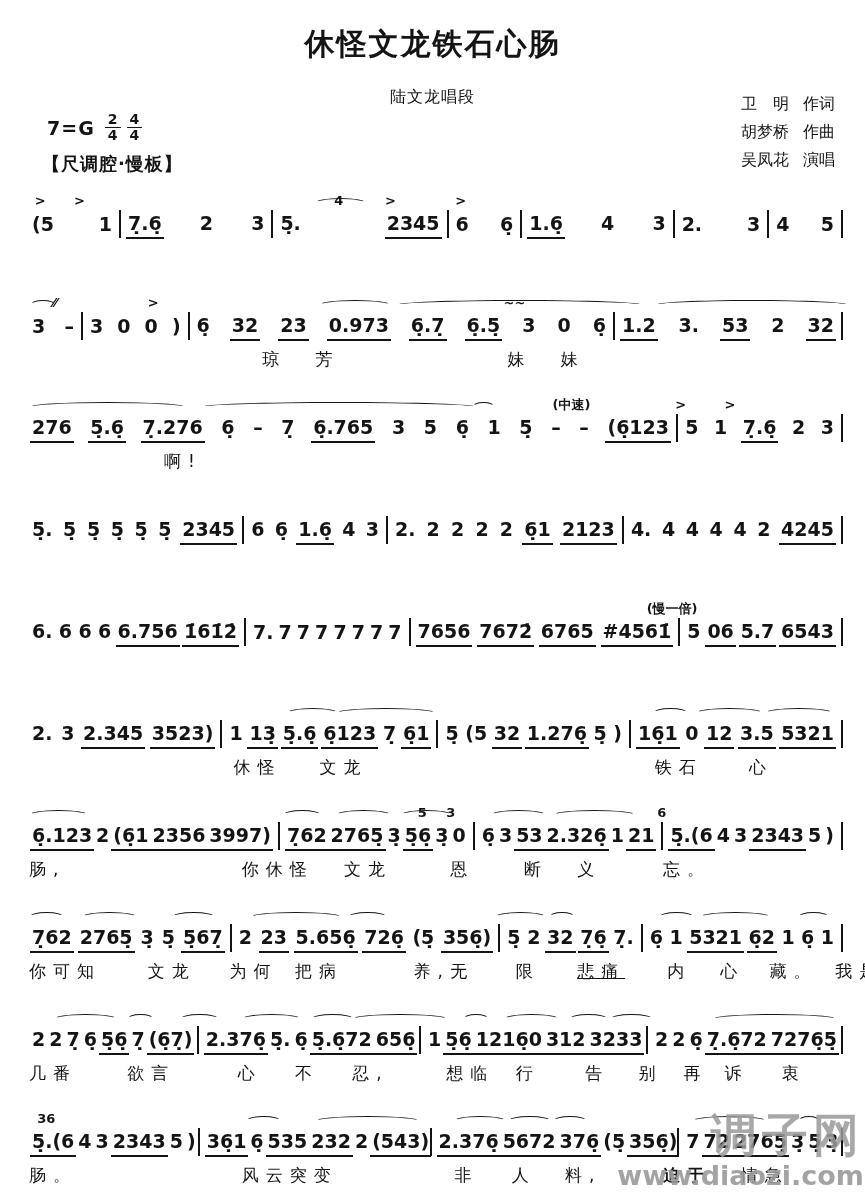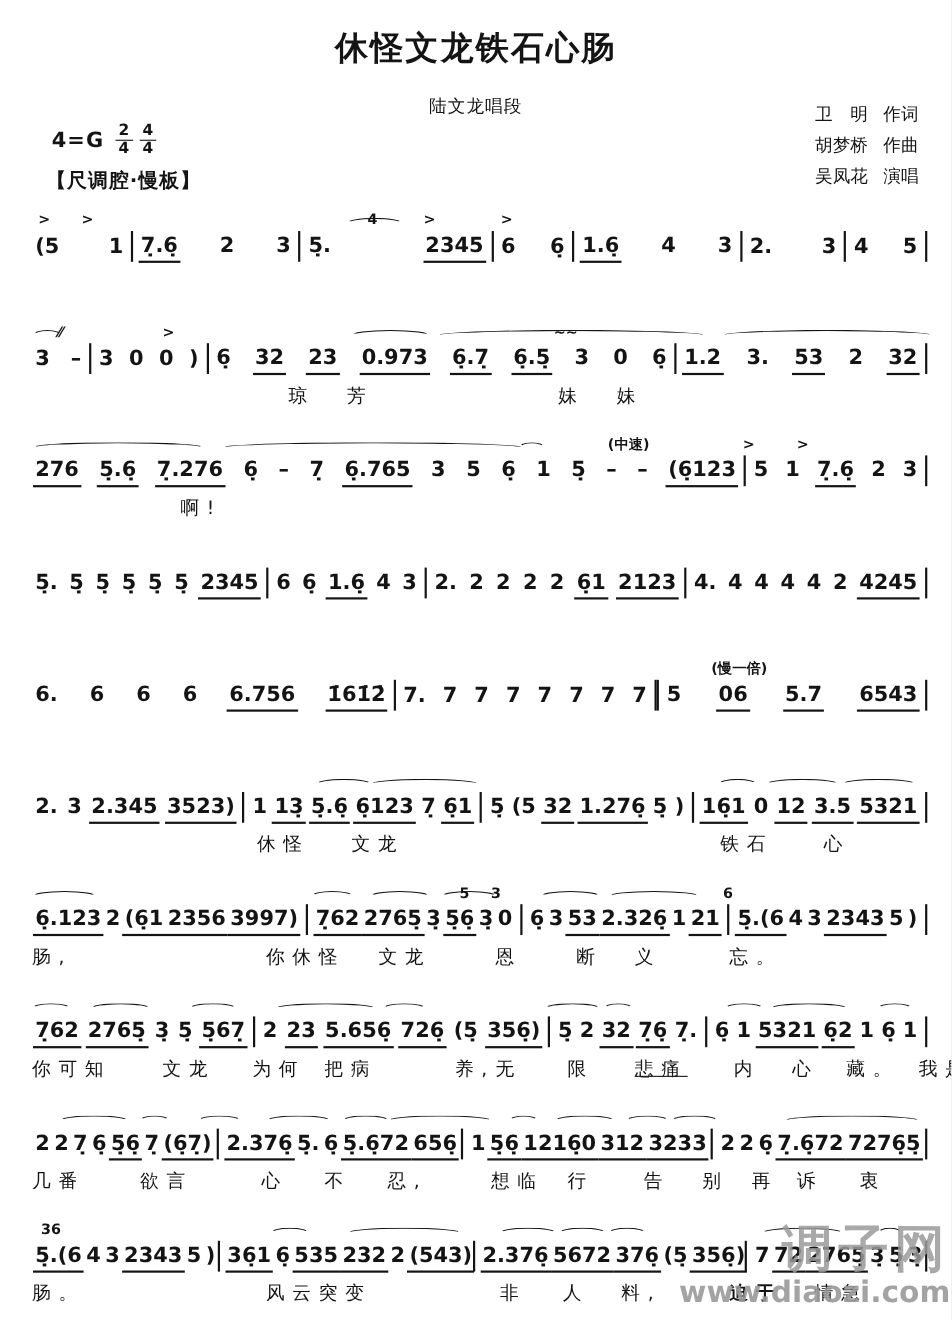--- a/index.html
+++ b/index.html
@@ -126,21 +126,21 @@
         <span class="credit-name">胡梦桥</span>
         <span class="credit-role">作曲</span>
       </div>
       <div class="credit-row">
         <span class="credit-name">吴凤花</span>
         <span class="credit-role">演唱</span>
       </div>
     </div>
 
   <div class="keyrow">
-    <span class="key-label">4=G</span>
+    <span class="key-label">7=G</span>
     <span class="meters">
         <span class="frac">
           <span class="num">2</span>
           <span class="den">4</span>
         </span>
         <span class="frac">
           <span class="num">4</span>
           <span class="den">4</span>
         </span>
       </span>
@@ -353,20 +353,26 @@
             <span class="tok">7.</span>
             <span class="tok">7</span>
             <span class="tok">7</span>
             <span class="tok">7</span>
             <span class="tok">7</span>
             <span class="tok">7</span>
             <span class="tok">7</span>
             <span class="tok">7</span>
           </div>
           <div class="barline"></div>
+          <div class="measure" style="flex-grow: 17;">
+            <span class="tok beam">7656</span>
+            <span class="tok beam">7672̇</span>
+            <span class="tok beam">6765</span>
+            <span class="tok beam">#4561̇</span>
+          </div>
           <div class="barline"></div>
           <div class="measure" style="flex-grow: 10;">
             <span class="tok">5</span>
             <span class="tok beam">06</span>
             <span class="tok beam">5.7</span>
             <span class="tok beam">6543</span>
           </div>
           <div class="barline"></div>
         </div>
         <div class="lyrics-row"></div>

